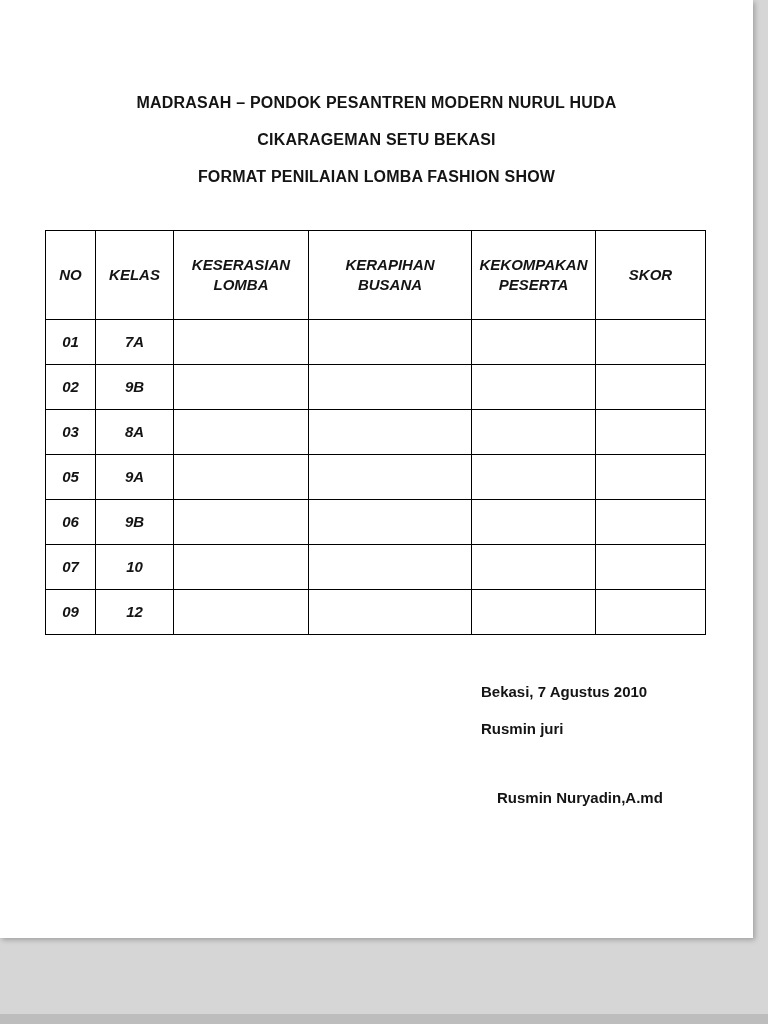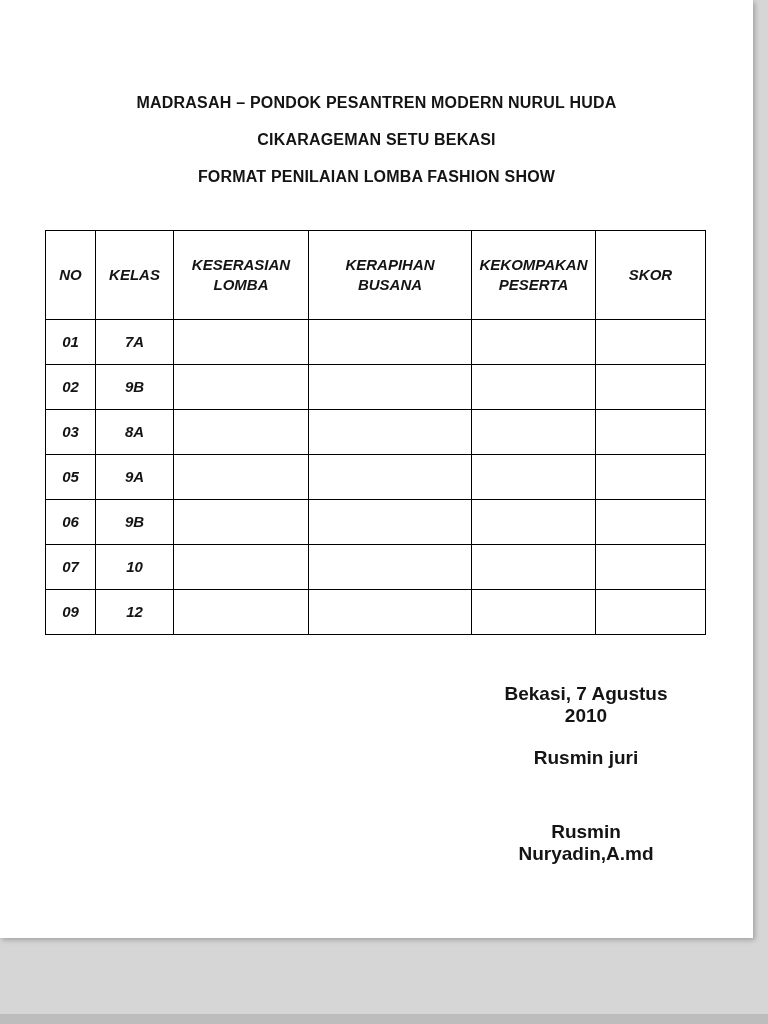--- a/index.html
+++ b/index.html
@@ -52,23 +52,22 @@
     vertical-align: middle;
     padding: 2px 6px;
     line-height: 20px;
   }
   .doc-table thead th { height: 84px; }
   .doc-table tbody td { height: 40px; }
   .signature {
     margin: 48px 62px 0 0;
     margin-left: auto;
     width: 210px;
-    text-align: center;
     font-weight: bold;
-    font-size: 19px;
+    font-size: 15px;
   }
   .signature .place-date { margin: 0 0 20px 0; }
   .signature .role       { margin: 0 0 52px 0; }
   .signature .name       { margin: 16px; }
   .bottom-bar {
     position: absolute;
     bottom: 0;
     left: 0;
     width: 768px;
     height: 10px;

